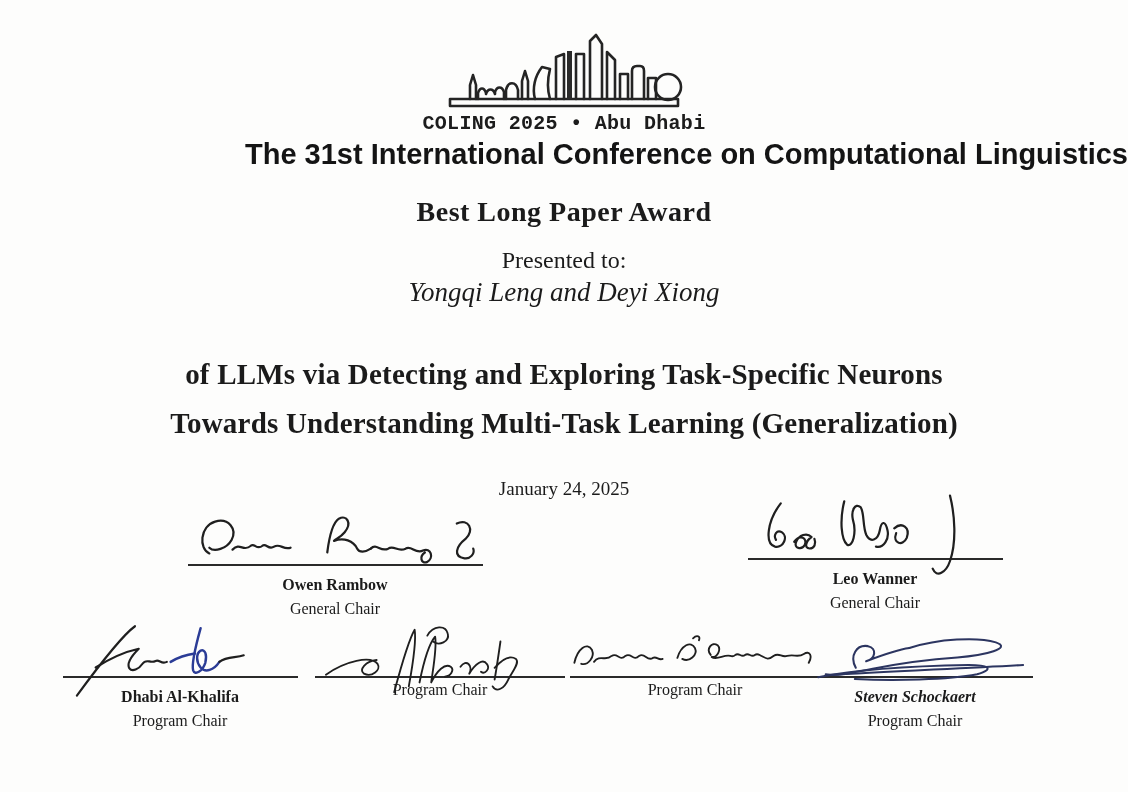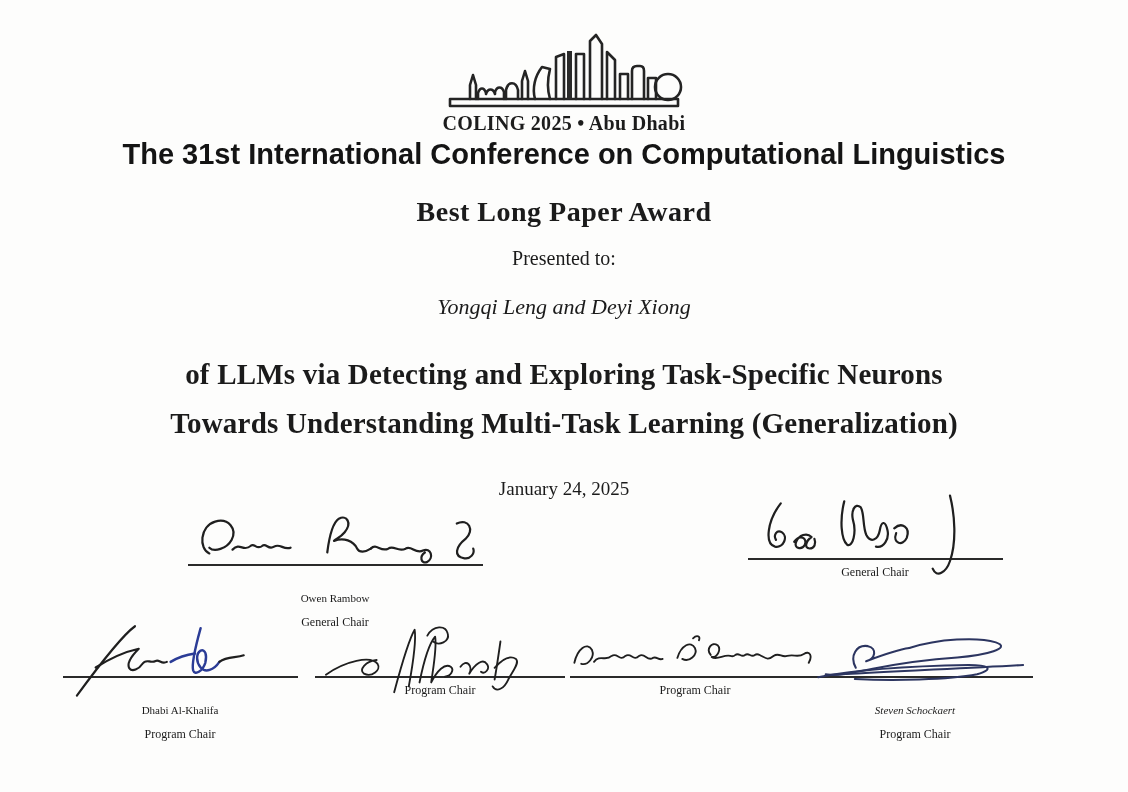--- a/index.html
+++ b/index.html
@@ -17,51 +17,52 @@
   }
   .abs { position: absolute; }
   .centered { left: 0; right: 0; text-align: center; }
 
   
   .logo-art {
     top: 30px; left: 50%; transform: translateX(-50%);
   }
   .logo-caption {
     top: 112px;
-    font-family: Liberation Serif, serif;
+    font-family: Liberation Mono, monospace;
     font-weight: 700;
     font-size: 20px;
     letter-spacing: 0.3px;
     color: #1c1c1c;
   }
 
   .conf-title {
     top: 138px;
     font-family: "Liberation Sans", sans-serif;
     font-weight: 700;
     font-size: 29px;
     color: #141414;
+    text-align: right;
   }
 
   .award-title {
     top: 196px;
     font-weight: 700;
     font-size: 28px;
     letter-spacing: 0.5px;
   }
 
   .presented {
     top: 247px;
-    font-size: 20px;
+    font-size: 24px;
   }
 
   .recipients {
-    top: 294px;
+    top: 277px;
     font-style: italic;
-    font-size: 22px;
+    font-size: 27px;
   }
 
   .paper-title {
     top: 350px;
     font-weight: 700;
     font-size: 29px;
     line-height: 49px;
     letter-spacing: 0.2px;
   }
 
@@ -85,27 +86,28 @@
     left: 50%;
     transform: translateX(-50%);
     overflow: visible;
   }
   .sig-art svg.descender { bottom: -24px; z-index: 2; }
   .sig-line {
     border-top: 2px solid #2a2a2a;
     margin: 0 auto;
   }
   .sig-name {
-    margin-top: 20px;
-    font-size: 11px;
+    margin-top: 7px;
+    font-size: 16px;
     line-height: 24px;
+    font-weight: bold;
   }
   .sig-name.italic { font-style: italic; }
   .sig-role {
-    font-size: 12px;
+    font-size: 16px;
     line-height: 24px;
   }
 
   .b-owen    { top: 506px; left: 185px; width: 300px; }
   .b-leo     { top: 500px; left: 745px; width: 260px; }
   .b-hend    { top: 618px; left: 60px;  width: 240px; }
   .b-marianna{ top: 618px; left: 315px; width: 250px; }
   .b-barbara { top: 618px; left: 570px; width: 250px; }
   .b-steven  { top: 618px; left: 795px; width: 240px; }
 
@@ -189,20 +191,21 @@
   <div class="sig-art">
     <svg class="descender" width="250" height="92" viewBox="0 0 260 92">
       <path class="ink" d="M32 12 C18 30 15 54 26 57 C35 59 40 46 33 42 C28 39 24 45 27 50"></path>
       <path class="ink" d="M46 52 C52 44 60 48 57 55 C54 61 45 59 48 52 C51 45 59 42 64 47 C58 51 56 59 62 59 C67 59 69 54 67 49"></path>
       <path class="ink" d="M98 10 C93 30 95 50 101 55 C107 58 111 42 107 29 C105 20 109 11 115 16 C119 21 117 36 121 45 C125 53 133 51 135 40 C137 29 141 31 143 40 C145 49 139 59 131 57"></path>
       <path class="ink" d="M150 38 C158 31 167 37 163 48 C159 57 148 54 152 43"></path>
       <path class="ink" d="M208 4 C213 24 215 52 208 72 C204 84 194 90 190 80"></path>
     </svg>
   </div>
   <div class="sig-line" style="width:255px"></div>
+  <div class="sig-name">Leo Wanner</div>
   <div class="sig-role">General Chair</div>
 </div>
 
 <div class="sig-block b-hend">
   <div class="sig-art">
     <svg class="descender" width="225" height="80" viewBox="0 0 240 84">
       <path class="ink" d="M10 80 C32 50 58 16 72 6"></path>
       <path class="ink" d="M30 50 C46 40 62 33 76 30 C68 38 63 46 66 51 C69 55 76 52 80 46 C84 40 88 46 94 43 C98 41 100 47 106 44"></path>
       <path class="ink-blue" d="M142 8 C137 26 132 45 134 53 C136 59 144 54 147 45 C149 37 147 30 142 32 C137 35 137 44 142 50 C147 56 156 53 162 44"></path>
       <path class="ink-blue" d="M110 44 C118 39 128 36 136 35"></path>

